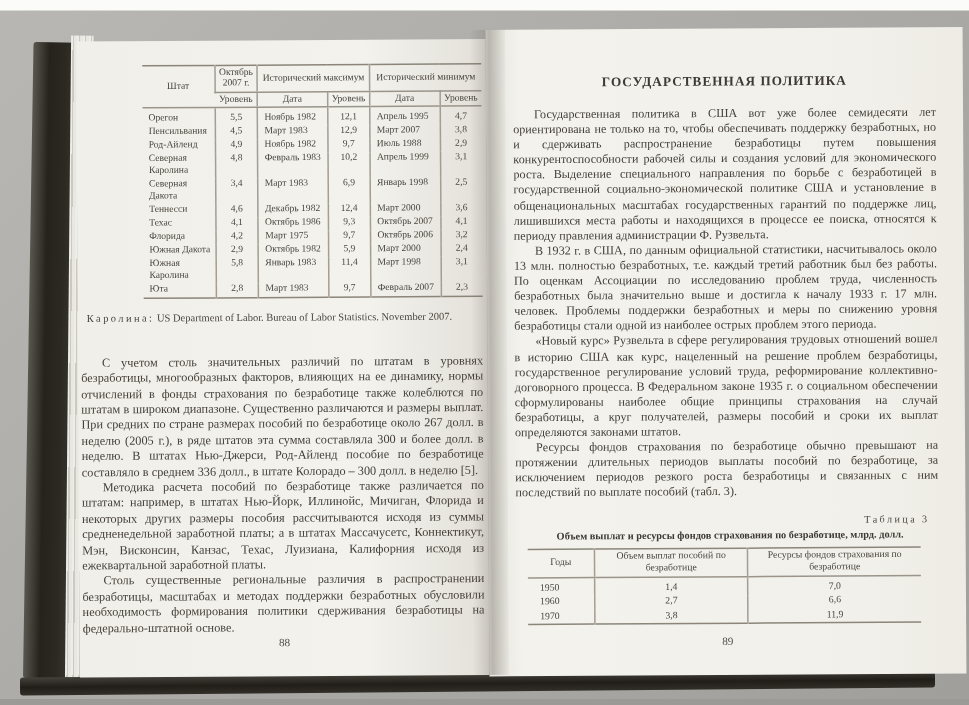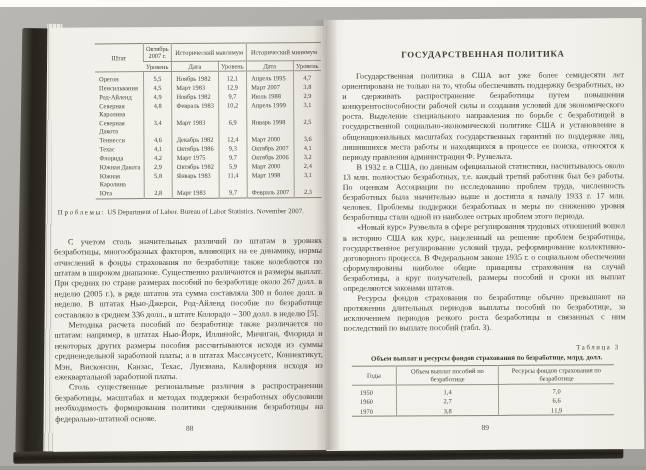--- a/index.html
+++ b/index.html
@@ -201,21 +201,21 @@
               <td class="date">Март 1983</td>
               <td class="num">9,7</td>
               <td class="date">Февраль 2007</td>
               <td class="num">2,3</td>
             </tr>
           </tbody>
         </table>
       </div>
 
       <div class="src-note">
-        <span class="sp-label">Проблемы:</span>
+        <span class="sp-label">Каролина:</span>
         <span>US Department of Labor. Bureau of Labor Statistics. November 2007.</span>
       </div>
 
       <div class="body-text">
         <p>С учетом столь значительных различий по штатам в уровнях безработицы, многообразных факторов, влияющих на ее динамику, нормы отчислений в фонды страхования по безработице также колеблются по штатам в широком диапазоне. Существенно различаются и размеры выплат. При средних по стране размерах пособий по безработице около 267 долл. в неделю (2005 г.), в ряде штатов эта сумма составляла 300 и более долл. в неделю. В штатах Нью-Джерси, Род-Айленд пособие по безработице составляло в среднем 336 долл., в штате Колорадо – 300 долл. в неделю [5].</p>
         <p>Методика расчета пособий по безработице также различается по штатам: например, в штатах Нью-Йорк, Иллинойс, Мичиган, Флорида и некоторых других размеры пособия рассчитываются исходя из суммы средненедельной заработной платы; а в штатах Массачусетс, Коннектикут, Мэн, Висконсин, Канзас, Техас, Луизиана, Калифорния исходя из ежеквартальной заработной платы.</p>
         <p>Столь существенные региональные различия в распространении безработицы, масштабах и методах поддержки безработных обусловили необходимость формирования политики сдерживания безработицы на федерально-штатной основе.</p>
       </div>
 
       <div class="page-num">88</div>

